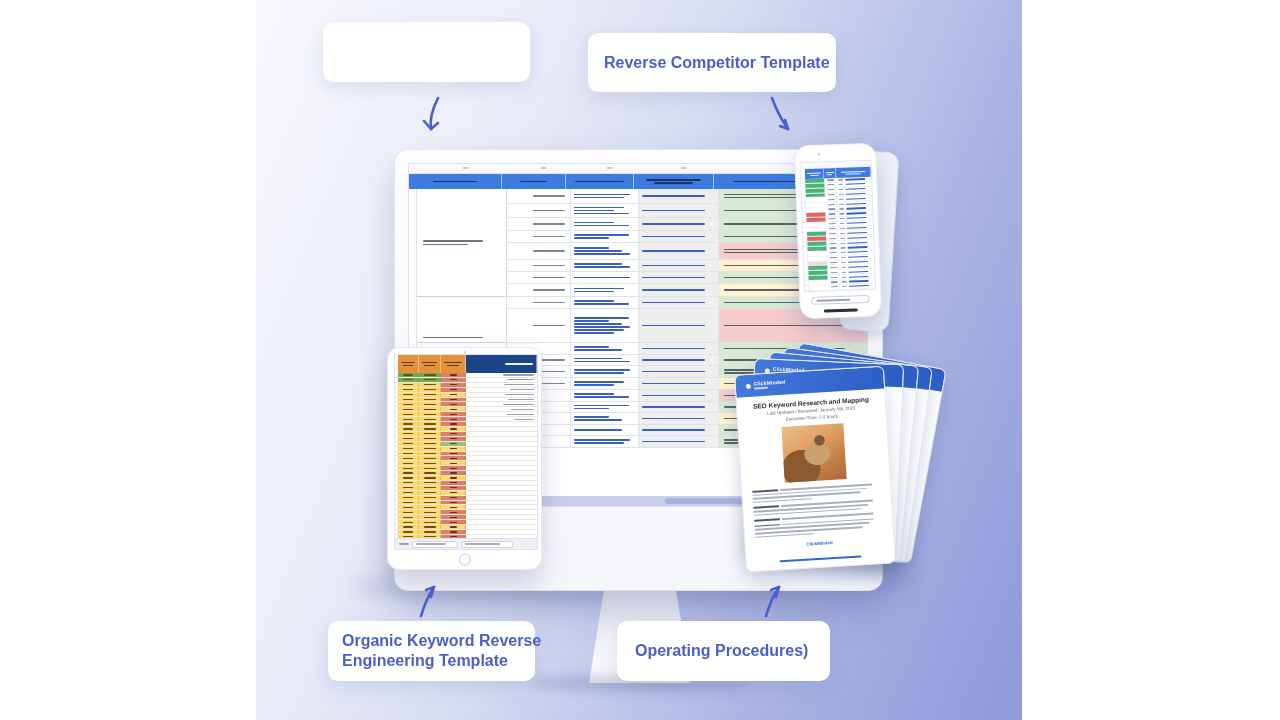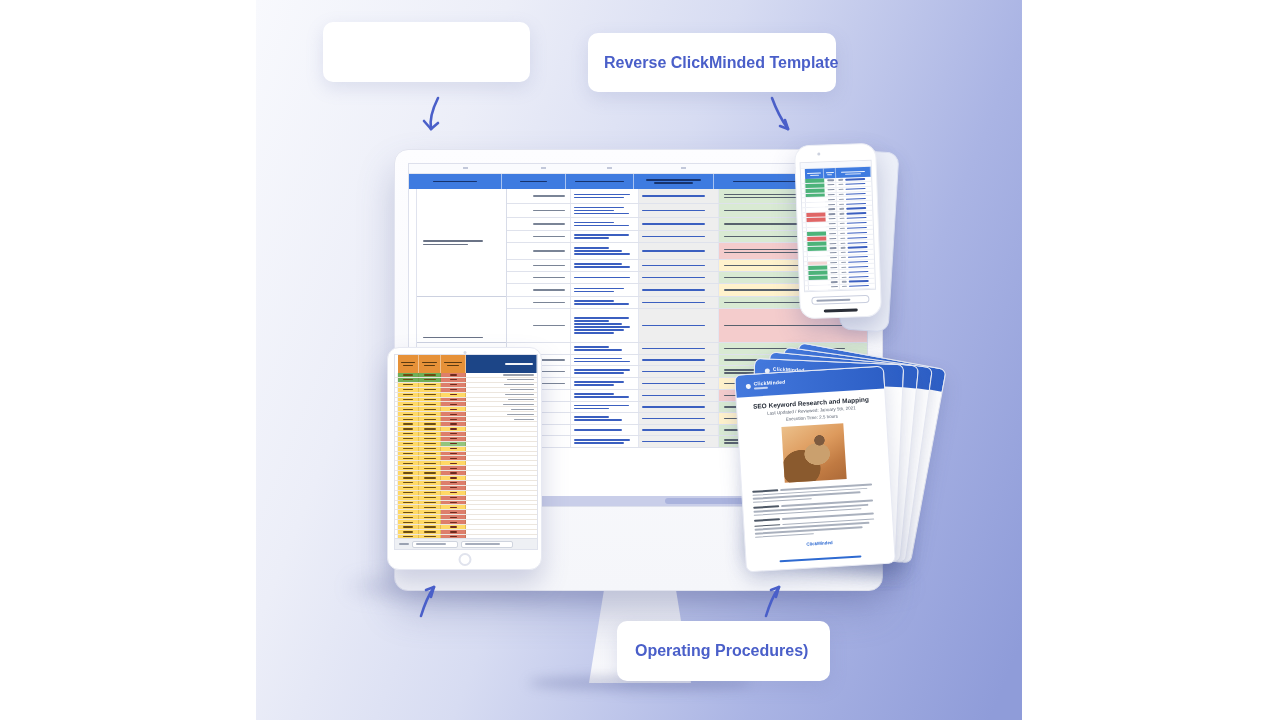--- a/index.html
+++ b/index.html
@@ -1375,19 +1375,23 @@
         <path d="M766 616 C769 606 773 596 779 587"></path>
           <path d="M779 587 L771 590"></path>
           <path d="M779 587 L776 597"></path>
       </g>
     </g>
   </svg>
 
   <div class="callout c1">
   </div>
   <div class="callout c2b">
-    <span>Reverse ClickMinded Template</span>
+    <span>Reverse Competitor Template</span>
+  </div>
+  <div class="callout c3b">
+    <span>Organic Keyword Reverse</span>
+    <span>Engineering Template</span>
   </div>
   <div class="callout c4b">
     <span>Operating Procedures)</span>
   </div>
 
 </div>
 
 </body></html>

